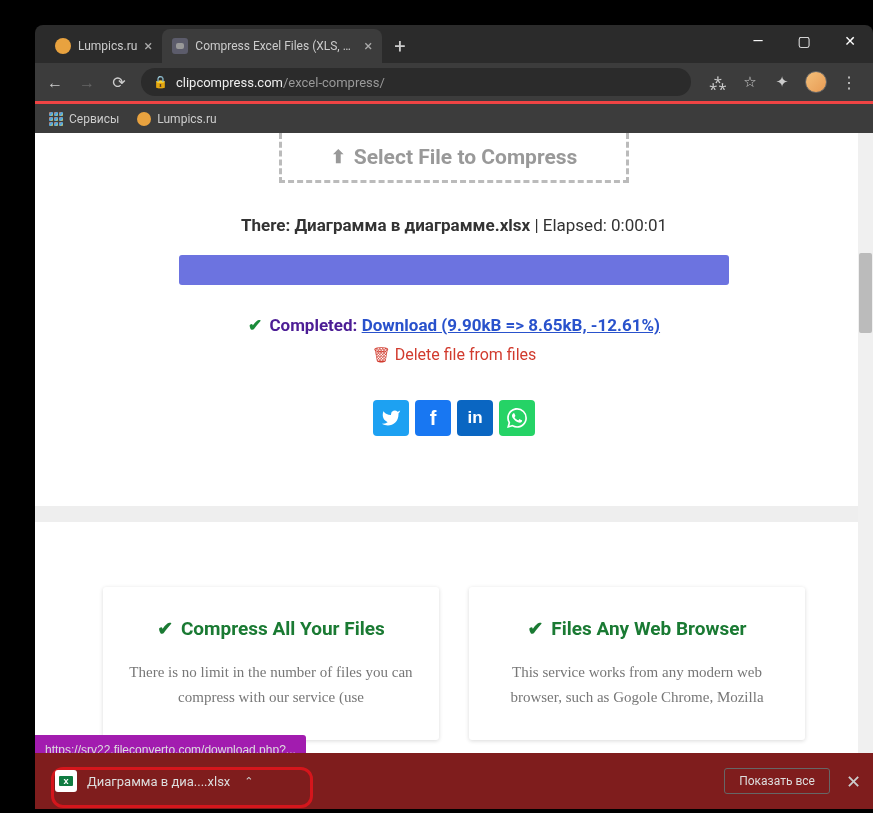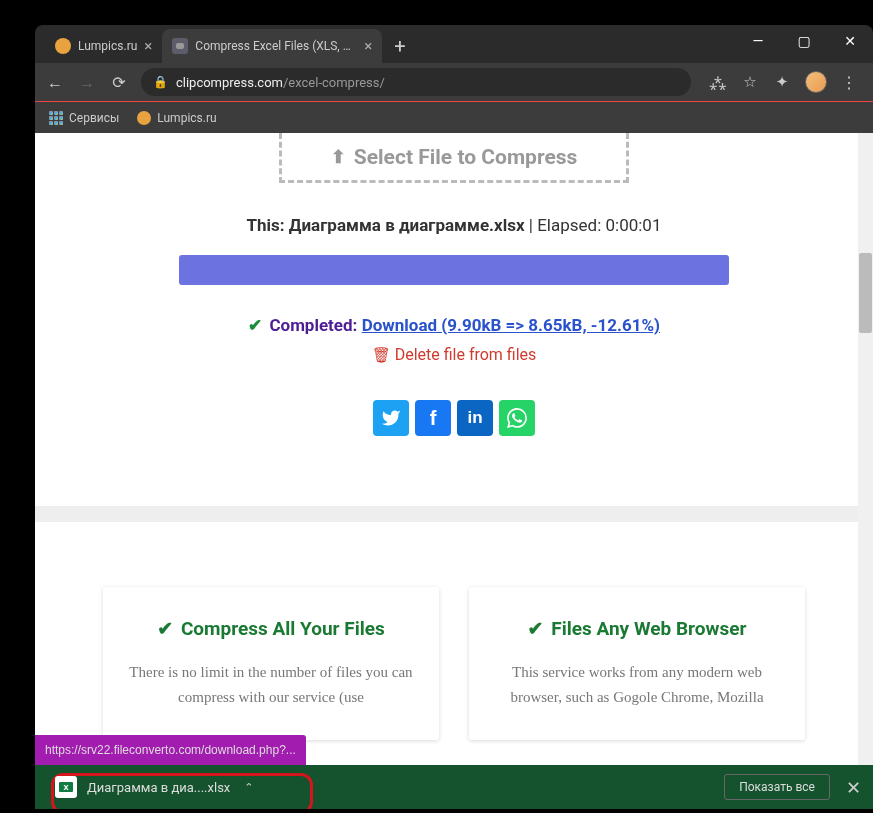--- a/index.html
+++ b/index.html
@@ -21,21 +21,21 @@
   .nav-icon{color:#ccc;font-size:16px;cursor:pointer;width:20px;text-align:center;}
   .nav-icon.disabled{color:#666;}
   .addr{flex:1;background:#2b2b2b;height:28px;border-radius:14px;display:flex;align-items:center;padding:0 12px;gap:8px;color:#ccc;font-size:13px;}
   .lock{color:#9e9e9e;font-size:12px;}
   .addr-host{color:#eee;}
   .addr-path{color:#999;}
   .ext-icons{display:flex;gap:14px;align-items:center;padding:0 6px;}
   .ext-icon{width:18px;height:18px;color:#ccc;display:flex;align-items:center;justify-content:center;font-size:15px;}
   .avatar{width:22px;height:22px;border-radius:50%;background:linear-gradient(135deg,#f4c07a,#e89b54);border:1px solid #666;}
   .menu-dots{color:#ccc;font-size:16px;}
-  .bookmarks{height:32px;background:#3c3c3c;border-top:1px solid #ef4444;display:flex;align-items:center;padding:0 14px;gap:18px;font-size:12px;color:#ccc;}
+  .bookmarks{height:32px;background:#3c3c3c;border-top:3px solid #ef4444;display:flex;align-items:center;padding:0 14px;gap:18px;font-size:12px;color:#ccc;}
   .bm{display:flex;align-items:center;gap:6px;cursor:pointer;}
   .bm-icon-apps{width:14px;height:14px;display:grid;grid-template-columns:1fr 1fr 1fr;grid-template-rows:1fr 1fr 1fr;gap:1px;}
   .bm-icon-apps span{background:linear-gradient(135deg,#e74,#4ae,#ec4);border-radius:1px;}
   .bm-favicon{width:14px;height:14px;border-radius:50%;background:#e8a23f;}
   .content{flex:1;background:#fff;overflow:hidden;display:flex;flex-direction:column;position:relative;}
   .scroll-area{flex:1;overflow:hidden;position:relative;}
   .page{padding:0;text-align:center;font-family:Georgia,serif;}
   .dropzone{margin:0 auto;width:350px;height:50px;border:3px dashed #bbb;border-top:none;display:flex;align-items:center;justify-content:center;gap:8px;color:#999;font-size:21px;font-weight:bold;}
   .upload-ico{font-size:18px;}
   .file-info{margin-top:32px;font-size:17px;color:#333;}
@@ -56,21 +56,21 @@
   .section-gap{height:70px;}
   .divider{height:16px;background:#eee;}
   .cards{display:flex;gap:30px;padding:40px 68px 0;justify-content:center;margin-top:25px;}
   .card{background:#fff;width:340px;padding:30px 22px;box-shadow:0 1px 4px rgba(0,0,0,.15);border-radius:3px;text-align:center;}
   .card h3{color:#1a7a33;font-size:19px;font-weight:bold;margin-bottom:20px;font-family:Georgia,serif;}
   .card h3 .check{color:#1a7a33;}
   .card p{color:#777;font-size:15px;line-height:1.65;font-family:Georgia,serif;}
   .scrollbar{position:absolute;right:0;top:0;bottom:0;width:15px;background:#f0f0f0;}
   .thumb{position:absolute;right:1px;width:13px;top:120px;height:80px;background:#bbb;border-radius:2px;}
   .status-link{position:absolute;bottom:44px;left:0;background:#a21caf;color:#ddd;font-size:12px;padding:8px 10px;border-radius:0 3px 0 0;font-family:Arial,sans-serif;}
-  .dlbar{height:44px;background:#14532d;display:flex;align-items:center;padding:0 12px;justify-content:space-between;position:relative;}
+  .dlbar{height:56px;background:#7f1d1d;display:flex;align-items:center;padding:0 12px;justify-content:space-between;position:relative;}
   .dl-item{display:flex;align-items:center;gap:10px;padding:4px 8px;border-radius:3px;position:relative;}
   .dl-file-icon{width:22px;height:22px;background:#fff;border-radius:3px;display:flex;align-items:center;justify-content:center;position:relative;}
   .dl-file-icon::before{content:"";width:14px;height:10px;background:#107c41;border-radius:1px;position:absolute;}
   .dl-file-icon::after{content:"X";position:absolute;color:#fff;font-size:8px;font-weight:bold;}
   .dl-name{color:#ddd;font-size:13px;}
   .dl-chevron{color:#ccc;font-size:11px;margin-left:4px;cursor:pointer;}
   .dl-highlight{position:absolute;border:3px solid #d4161c;border-radius:12px;pointer-events:none;left:4px;top:1px;width:262px;height:41px;}
   .dl-right{display:flex;align-items:center;gap:16px;}
   .show-all{background:none;border:1px solid #666;color:#ddd;padding:5px 14px;font-size:12px;border-radius:3px;cursor:pointer;}
   .dl-close{color:#ccc;font-size:18px;cursor:pointer;}
@@ -139,21 +139,21 @@
   </div>
 
   <div class="content">
     <div class="scroll-area">
       <div class="page">
         <div class="dropzone">
           <span class="upload-ico">⬆</span>
           <span>Select File to Compress</span>
         </div>
         <div class="file-info">
-          <b>This: </b><b>Диаграмма в диаграмме.xlsx</b><span> | Elapsed: </span><span>0:00:01</span>
+          <b>There: </b><b>Диаграмма в диаграмме.xlsx</b><span> | Elapsed: </span><span>0:00:01</span>
         </div>
         <div class="progress"></div>
         <div class="completed-row">
           <span class="check">✔</span>
           <span class="comp-label">Completed: </span>
           <a class="dl-link">Download (9.90kB =&gt; 8.65kB, -12.61%)</a>
         </div>
         <div class="delete-row">
           <span class="trash">🗑</span>
           <span>Delete file from files</span>

